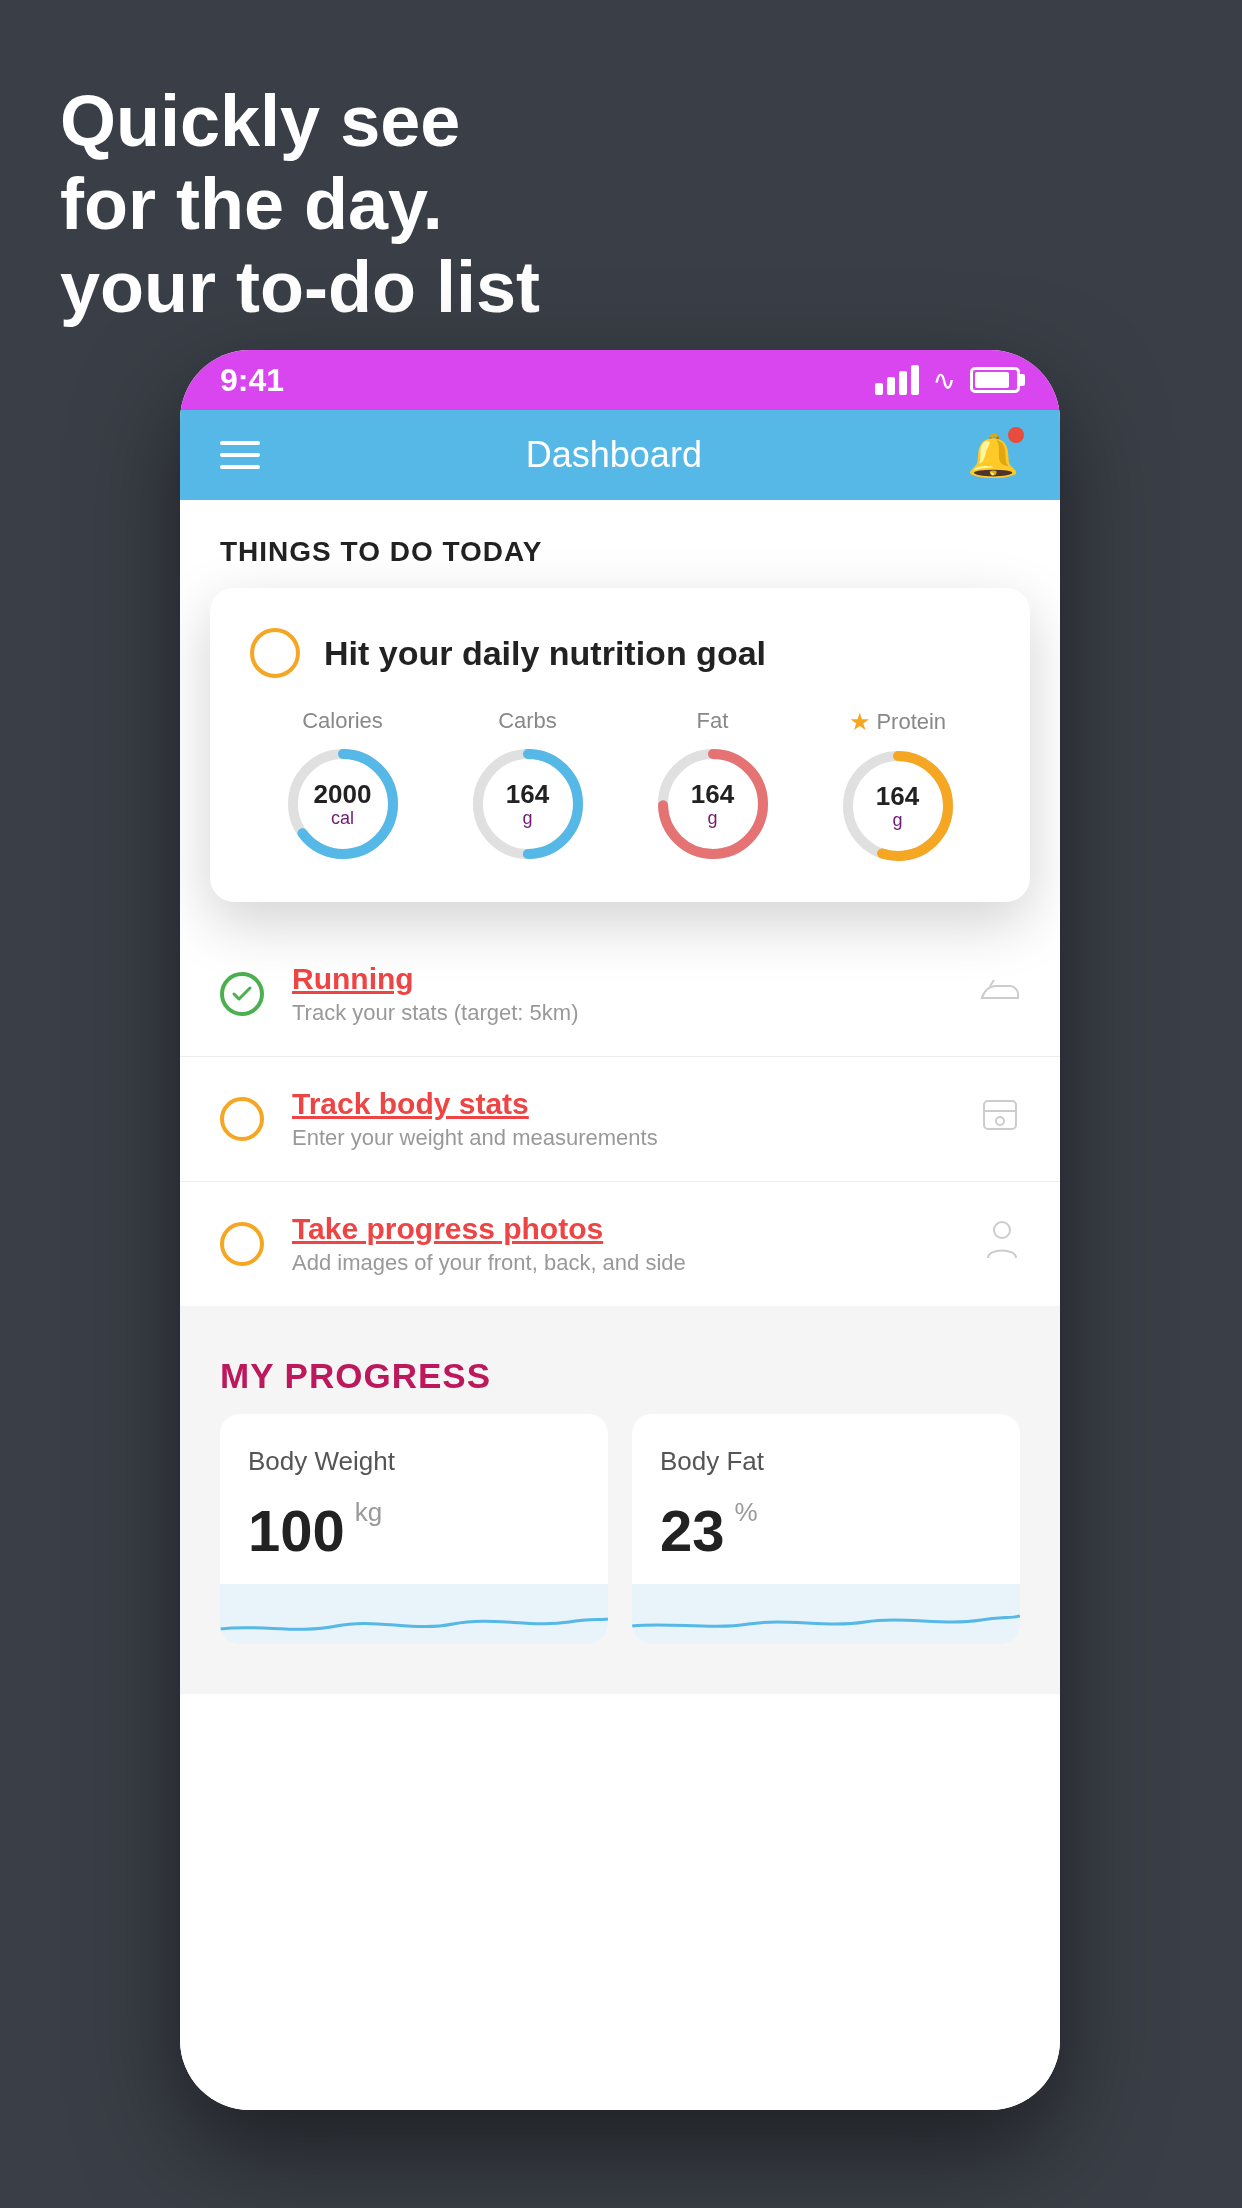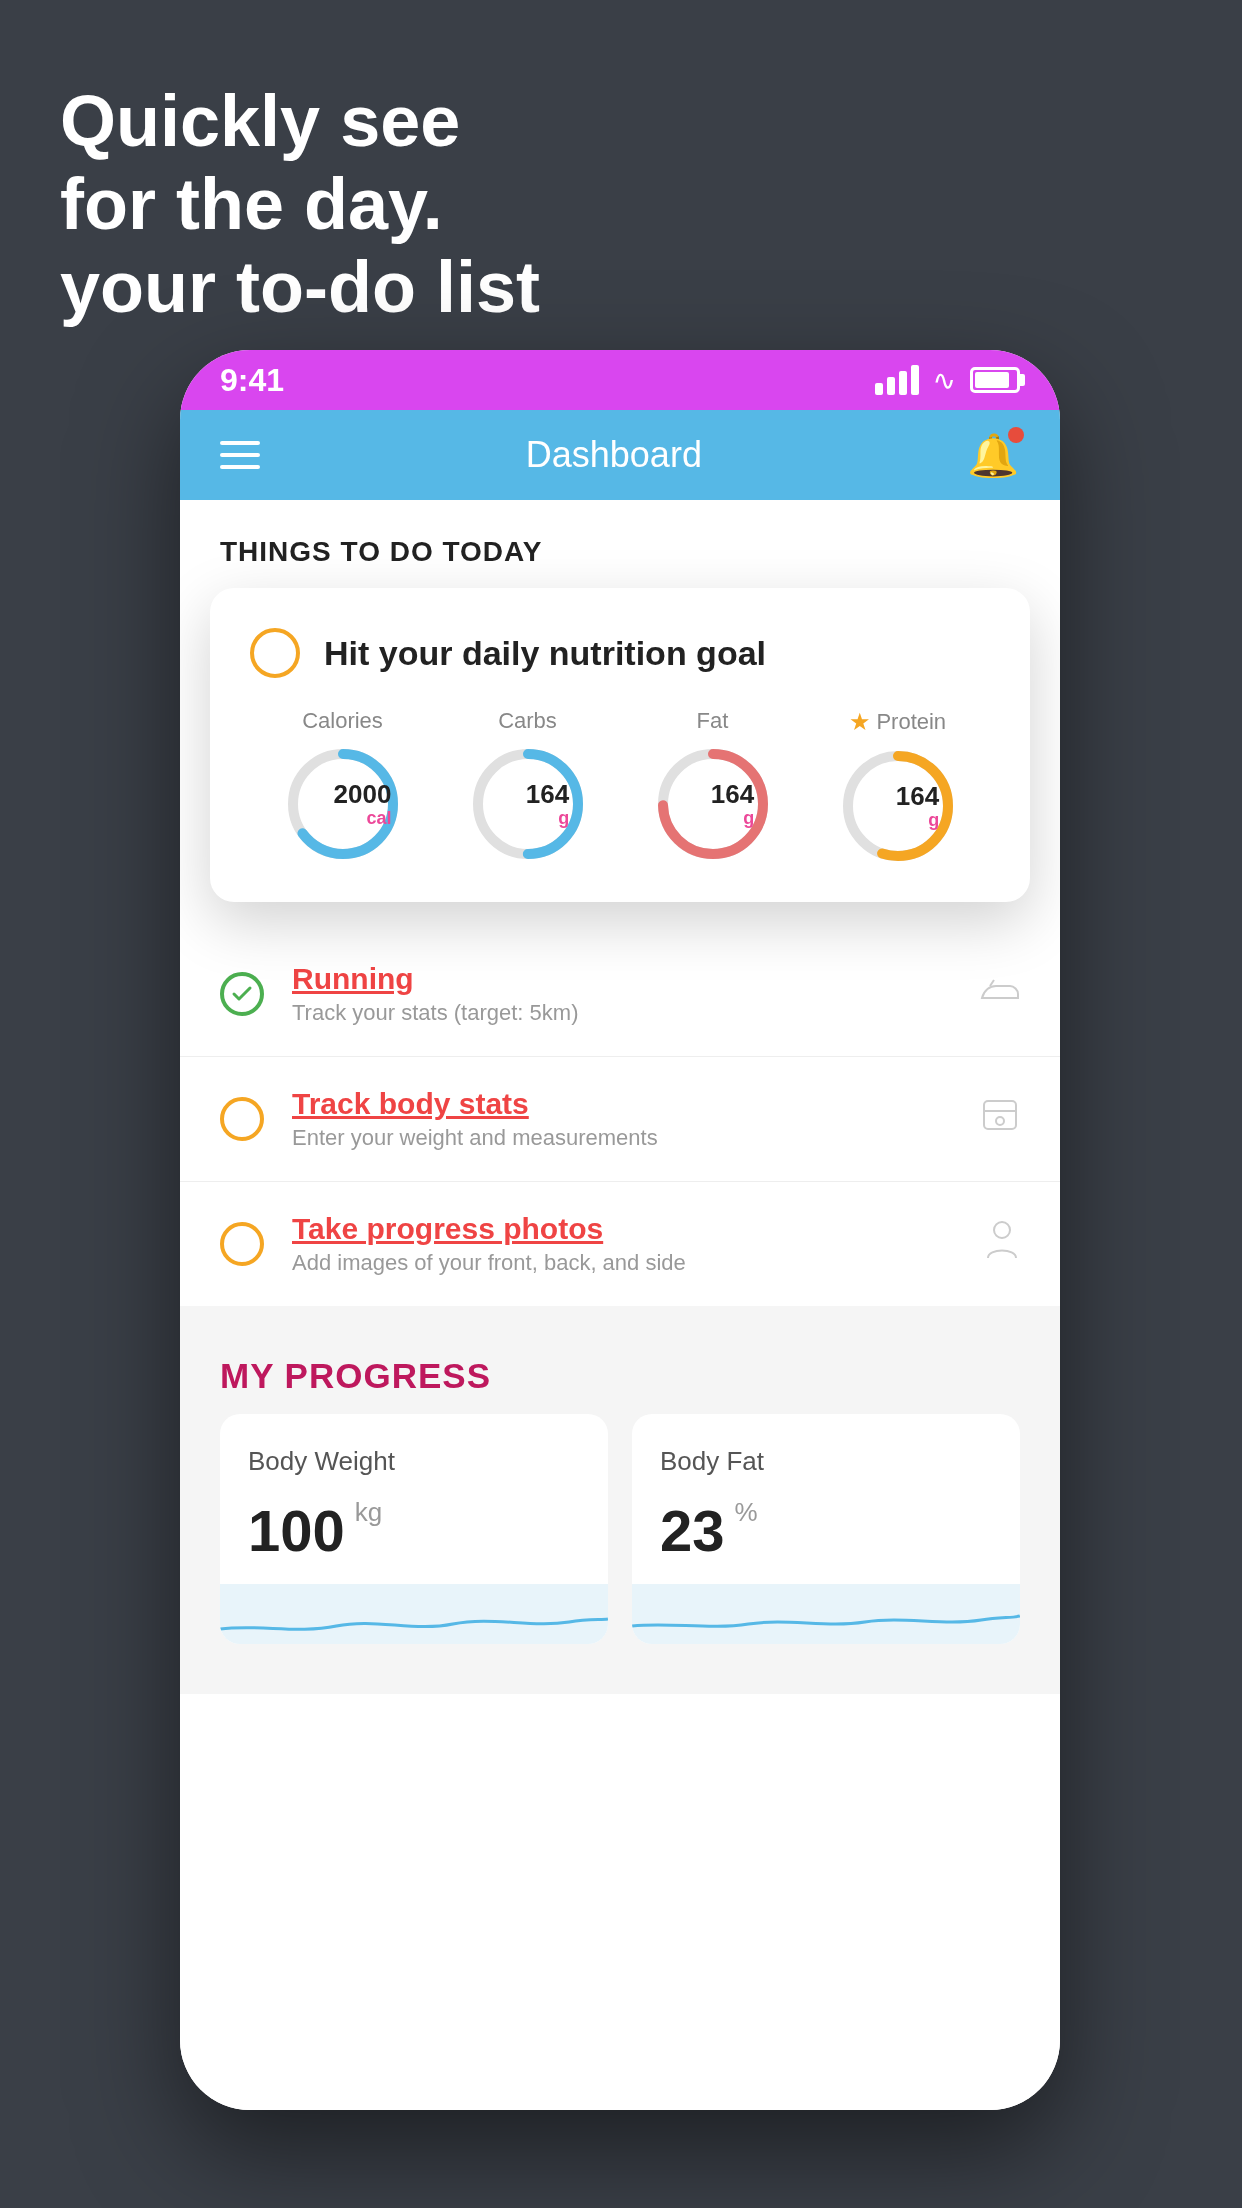--- a/index.html
+++ b/index.html
@@ -199,33 +199,31 @@
       height: 120px;
     }
     .circle-progress svg {
       transform: rotate(-90deg);
     }
     .circle-center-text {
       position: absolute;
       top: 50%;
       left: 50%;
       transform: translate(-50%, -50%);
-      text-align: right;
+      text-align: center;
       line-height: 1.1;
-      margin-left: 20px;
     }
     .circle-value {
       font-size: 26px;
       font-weight: 700;
       color: #222;
     }
     .circle-unit {
       font-size: 18px;
-      color: #ec4899;
-      font-weight: bold;
+      color: #701a75;
     }
 
     
     .todo-list {
       background: white;
       margin-top: 0;
     }
     .todo-item {
       display: flex;
       align-items: center;

